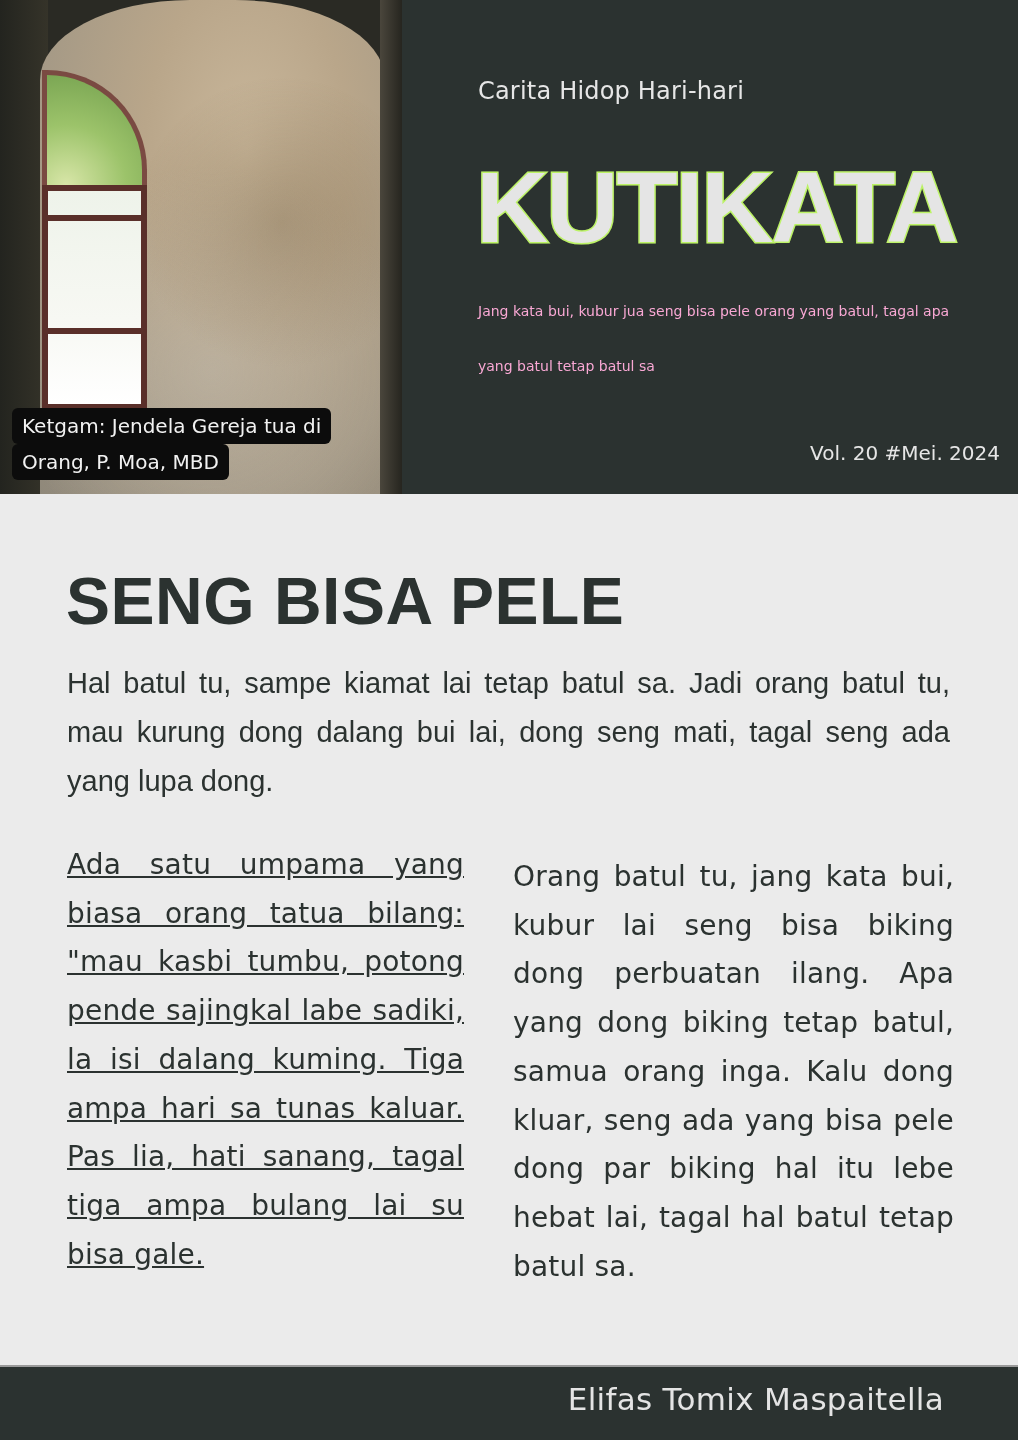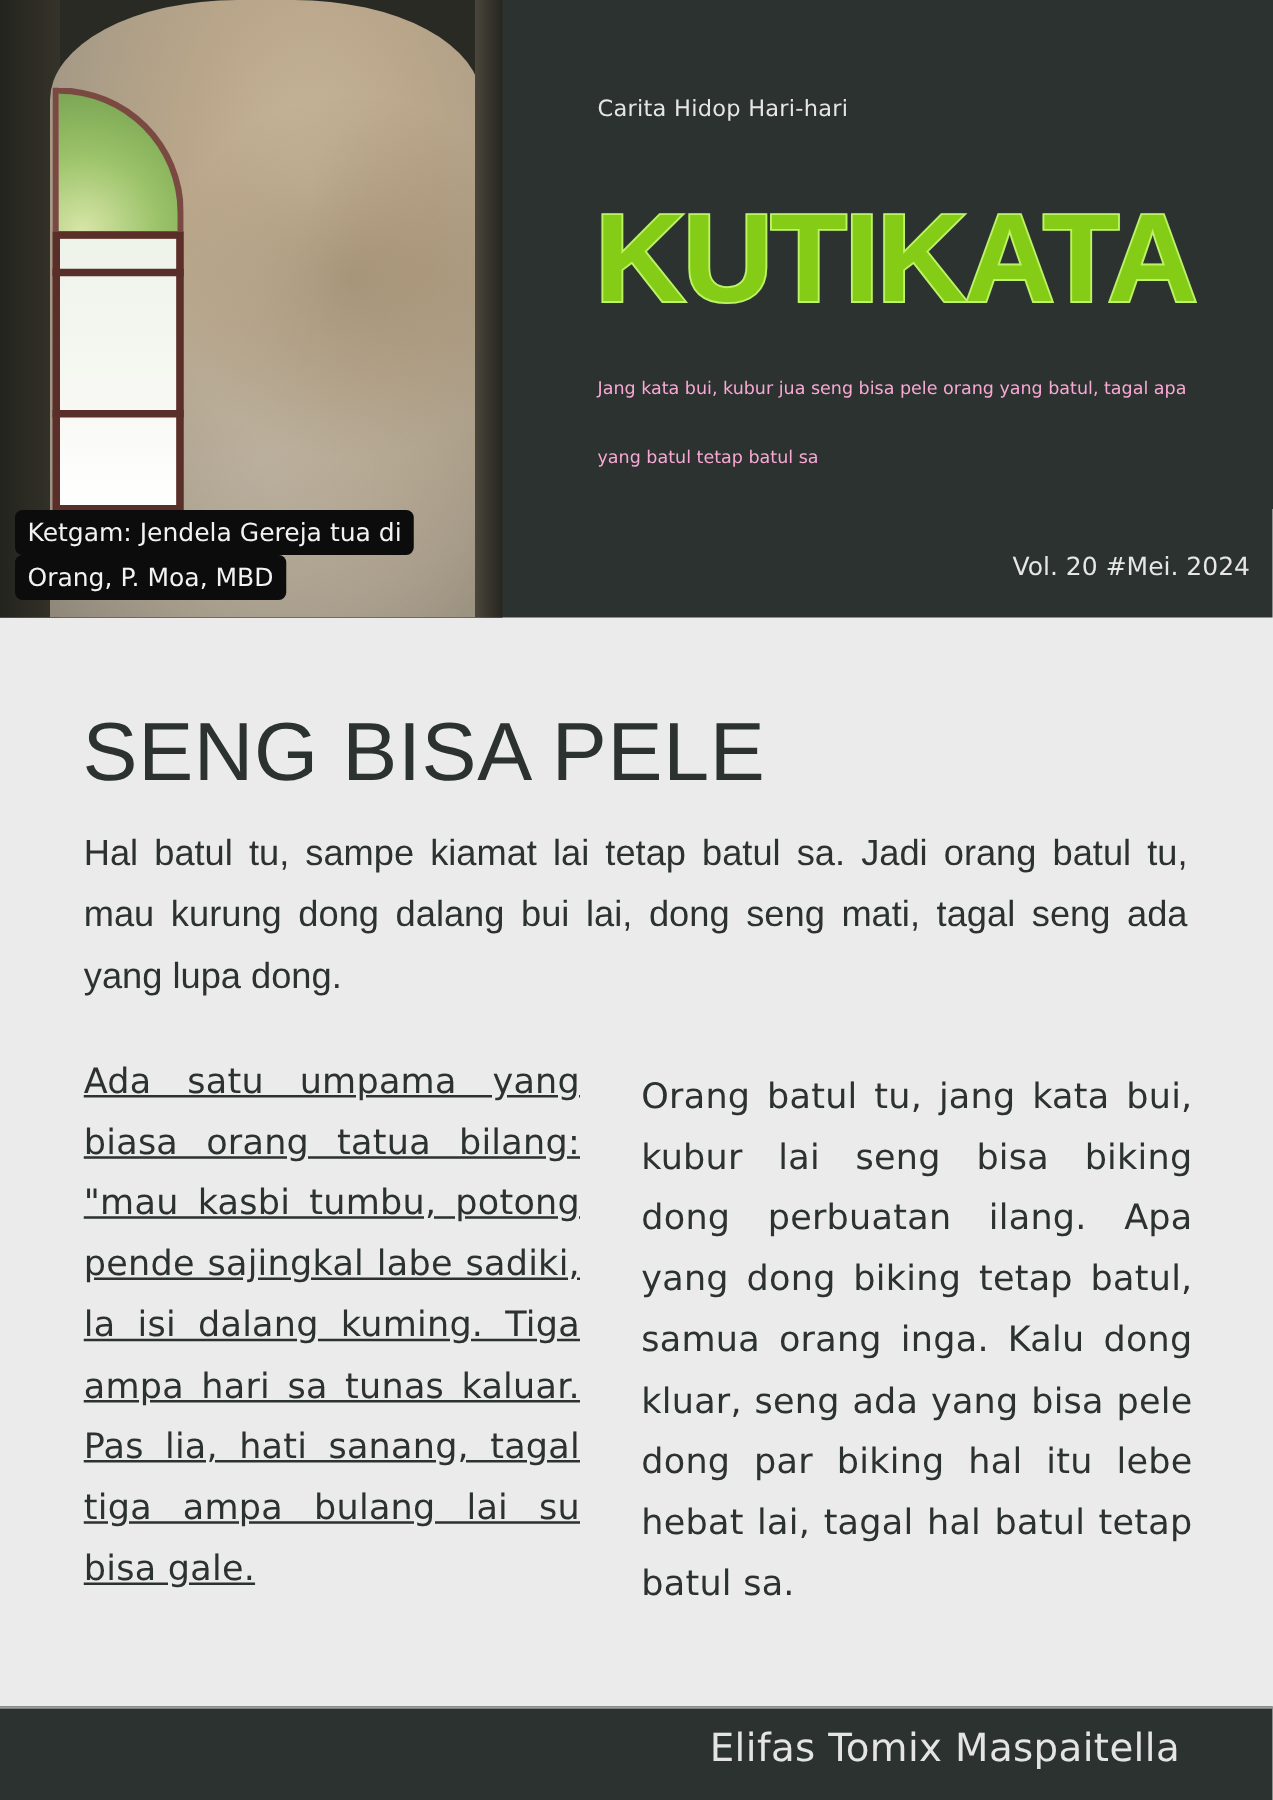--- a/index.html
+++ b/index.html
@@ -62,27 +62,27 @@
     }
     .caption {
       position: absolute; left: 12px; top: 408px;
       color: #f2f2f2; font-size: 20px; line-height: 36px;
     }
     .caption .line {
       display: inline-block; background: #0c0c0c; padding: 0 10px; border-radius: 6px;
     }
     .series {
       position: absolute; left: 478px; top: 77px;
-      color: #e6e6e6; font-size: 18px; letter-spacing: 0.2px;
+      color: #e6e6e6; font-size: 24px; letter-spacing: 0.2px;
     }
     .brand {
       position: absolute; left: 476px; top: 150px;
       font-family: "Liberation Sans", sans-serif; font-weight: bold;
       font-size: 100px; letter-spacing: -2px;
-      color: #84cc16;
+      color: #e5e5e5;
       -webkit-text-stroke: 3px #bff26a;
       paint-order: stroke fill;
       text-shadow: 0 0 2px #b5f55a;
       text-align: right;
     }
     .tagline {
       position: absolute; left: 478px; top: 284px; width: 500px;
       color: #f9a8d4; font-size: 14px; line-height: 55px;
     }
     .volume {
@@ -137,21 +137,21 @@
       <span class="line">Orang, P. Moa, MBD</span>
     </div>
   </div>
 
   <div class="series">Carita Hidop Hari-hari</div>
   <div class="brand">KUTIKATA</div>
   <div class="tagline">Jang kata bui, kubur jua seng bisa pele orang yang batul, tagal apa yang batul tetap batul sa</div>
   <div class="volume">Vol. 20 #Mei. 2024</div>
 </div>
 
-<h1 class="title" style="margin:0;font-weight:normal;text-align:center;">SENG BISA PELE</h1>
+<h1 class="title" style="margin:0;font-weight:bold;text-align:center;">SENG BISA PELE</h1>
 <p class="lead" style="margin:0;">Hal batul tu, sampe kiamat lai tetap batul sa. Jadi orang batul tu, mau kurung dong dalang bui lai, dong seng mati, tagal seng ada yang lupa dong.</p>
 
 <p class="col left" style="margin:0;text-decoration:underline;">Ada satu umpama yang biasa orang tatua bilang: "mau kasbi tumbu, potong pende sajingkal labe sadiki, la isi dalang kuming. Tiga ampa hari sa tunas kaluar. Pas lia, hati sanang, tagal tiga ampa bulang lai su bisa gale.</p>
 <p class="col right" style="margin:12px;">Orang batul tu, jang kata bui, kubur lai seng bisa biking dong perbuatan ilang. Apa yang dong biking tetap batul, samua orang inga. Kalu dong kluar, seng ada yang bisa pele dong par biking hal itu lebe hebat lai, tagal hal batul tetap batul sa.</p>
 
 <div class="footer">
   <div class="author">Elifas Tomix Maspaitella</div>
 </div>
 
 </body></html>

